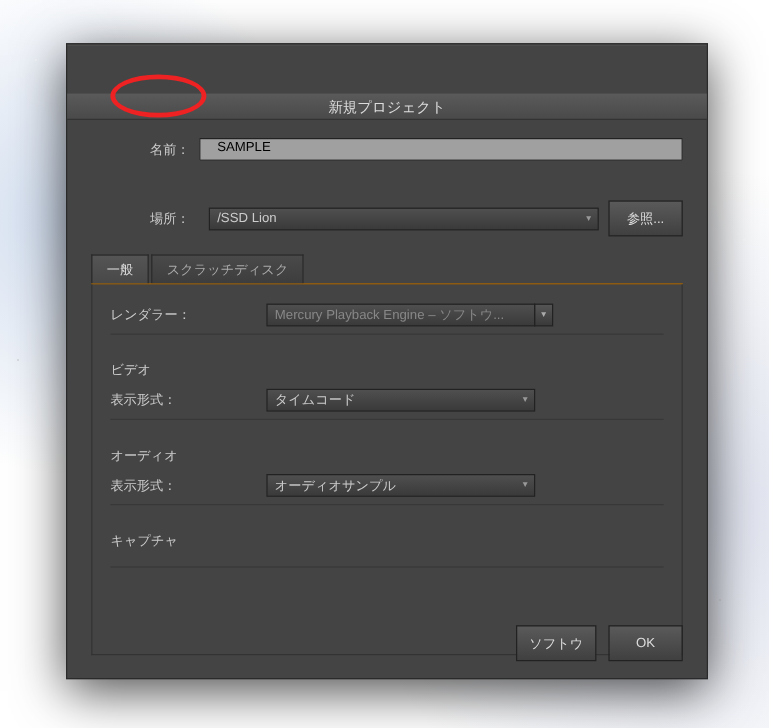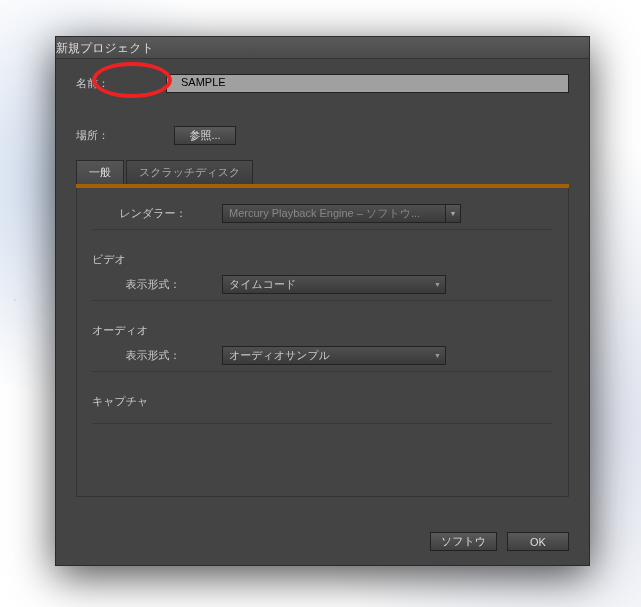--- a/index.html
+++ b/index.html
@@ -36,35 +36,37 @@
       width: 535px;
       height: 530px;
       background: #444444;
       border: 1px solid #2a2a2a;
       box-shadow: 0 10px 40px rgba(0,0,0,0.7), inset 0 1px 0 rgba(255,255,255,0.1);
     }
     .titlebar {
       height: 22px;
       background: linear-gradient(#5a5a5a, #4a4a4a);
       border-bottom: 1px solid #333;
-      text-align: left;
+      text-align: center;
       line-height: 22px;
       color: #ddd;
       font-size: 12px;
+      margin-top: 41px;
     }
     .content {
       padding: 15px 20px 50px 20px;
     }
     .row {
       display: flex;
       align-items: center;
       margin-bottom: 8px;
     }
     .label {
       width: 90px;
+      text-align: right;
       padding-right: 8px;
       color: #ccc;
     }
     .text-input {
       flex: 1;
       height: 19px;
       background: linear-gradient(#888, #aaa);
       border: 1px solid #222;
       color: #000;
       padding: 1px 14px;
@@ -109,35 +111,35 @@
       background: linear-gradient(#555, #3a3a3a);
       border: 1px solid #222;
       display: inline-flex;
       align-items: center;
       justify-content: center;
       font-size: 7px;
       color: #aaa;
       margin-left: -1px;
     }
     .button {
-      height: 19px;
+      height: 30px;
       min-width: 62px;
       background: linear-gradient(#5a5a5a, #404040);
       border: 1px solid #222;
       color: #ddd;
       font-size: 11px;
       display: inline-flex;
       align-items: center;
       justify-content: center;
       padding: 0 10px;
       cursor: pointer;
     }
     .tabs {
       display: flex;
-      border-bottom: 4px solid #a16207;
+      border-bottom: 1px solid #a16207;
       margin-bottom: 0;
       font-family: Liberation Serif, serif;
     }
     .tab {
       padding: 4px 12px;
       background: linear-gradient(#4a4a4a, #3d3d3d);
       border: 1px solid #2a2a2a;
       border-bottom: none;
       color: #aaa;
       cursor: pointer;
@@ -166,21 +168,21 @@
       border-top: 1px solid #383838;
       margin-top: 6px;
     }
     .form-row {
       display: flex;
       align-items: center;
       margin: 4px 0;
     }
     .form-label {
       width: 130px;
-      text-align: center;
+      text-align: left;
       padding-right: 8px;
       color: #ccc;
     }
     .dd-fixed {
       width: 224px;
       align-items: center;
     }
     .footer {
       position: absolute;
       bottom: 14px;
@@ -214,20 +216,23 @@
 
     <div class="row">
       <div class="label">名前：</div>
       <div class="text-input selected">
         <span>SAMPLE</span>
       </div>
     </div>
 
     <div class="location-row">
       <div class="label">場所：</div>
+      <div class="dropdown" style="flex:1">
+        <span>/SSD Lion</span>
+      </div>
       <div class="button">
         <span>参照...</span>
       </div>
     </div>
 
     <div class="tabs">
       <div class="tab active">
         <span>一般</span>
       </div>
       <div class="tab">

